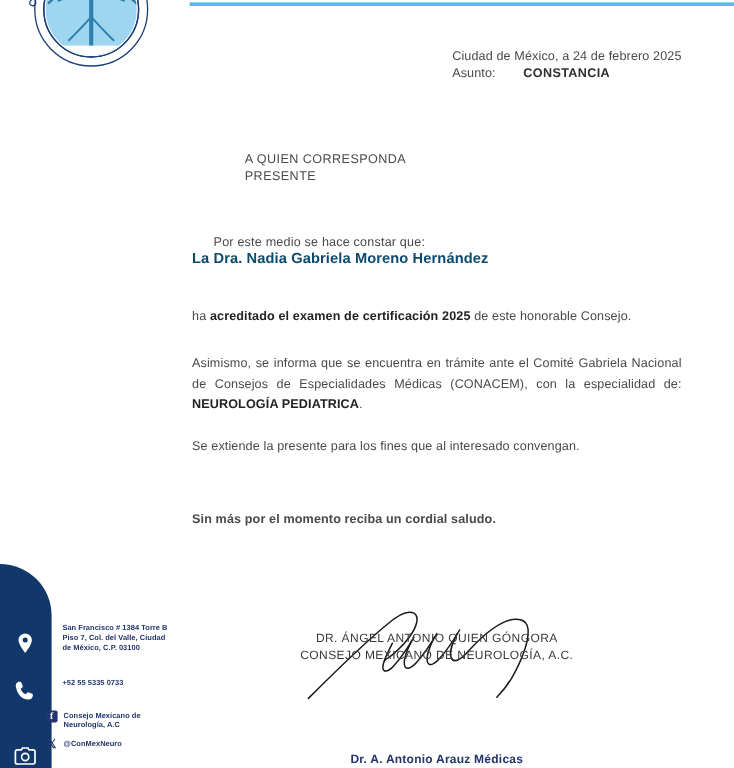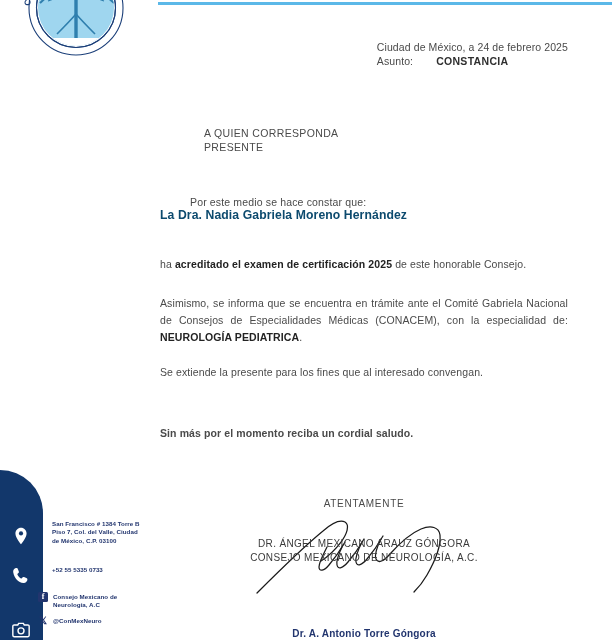--- a/index.html
+++ b/index.html
@@ -58,21 +58,21 @@
   }
   .addressee {
     font-size: 10.5px;
     line-height: 14px;
     letter-spacing: .35px;
     color: #4a4a4a;
     margin-left: 44px;
   }
   .intro {
     margin-top: 42px;
-    margin-left: 30px;
+    margin-left: 18px;
     font-size: 10.5px;
     letter-spacing: .15px;
     color: #4a4a4a;
   }
   .person-name {
     text-align: left;
     font-size: 12.2px;
     font-weight: bold;
     color: #0c4a6e;
     letter-spacing: .1px;
@@ -276,41 +276,40 @@
   <div class="para para-accredit"><span>ha </span><b>acreditado el examen de certificación 2025</b><span> de este honorable Consejo.</span></div>
 
   <div class="para para-conacem"><span>Asimismo, se informa que se encuentra en trámite ante el Comité Gabriela Nacional de Consejos de Especialidades Médicas (CONACEM), con la especialidad de: </span><b>NEUROLOGÍA PEDIATRICA</b><span>.</span></div>
 
   <div class="para para-extiende"> Se extiende la presente para los fines que al interesado convengan.</div>
 
   <div class="para para-saludo">Sin más por el momento reciba un cordial saludo.</div>
 </div>
 
 <div class="sign-block">
-  <div class="atentamente">ATENTAMENTE</div>
 
   <div class="sig-holder">
     <svg viewBox="0 0 230 86" xmlns="http://www.w3.org/2000/svg" aria-hidden="true">
       <g fill="none" stroke="#1a1a1a" stroke-width="1.25" stroke-linecap="round" stroke-linejoin="round">
         <path d="M8 84 C30 62 52 40 74 22 C82 15 90 10 96 13 C101 16 98 25 92 33 C86 41 78 48 72 52"></path>
         <path d="M78 38 C74 46 70 53 70 58 C70 63 75 62 80 56 C86 49 92 40 96 33"></path>
         <path d="M94 36 C90 44 87 51 88 56 C89 61 94 59 99 53 C105 46 111 37 115 30"></path>
         <path d="M113 33 C109 41 106 48 107 53 C108 58 113 56 118 50 C124 43 130 34 134 27"></path>
         <path d="M132 30 C128 38 125 45 127 50 C129 55 135 52 141 45 C150 35 160 25 172 20 C182 16 190 18 191 26 C192 36 186 52 178 66 C174 73 169 79 165 83"></path>
       </g>
     </svg>
 
     <div class="sig-names">
-      <div>DR. ÁNGEL MEXICANO ARAUZ GÓNGORA</div>
+      <div>DR. ÁNGEL ANTONIO QUIEN GÓNGORA</div>
       <div>CONSEJO MEXICANO DE NEUROLOGÍA, A.C.</div>
     </div>
   </div>
 </div>
 
-<div class="bottom-credit">Dr. A. Antonio Torre Góngora</div>
+<div class="bottom-credit">Dr. A. Antonio Arauz Médicas</div>
 
 <div class="navy-panel"></div>
 <div class="navy-icons">
   <span class="ico ico-pin">
     <svg viewBox="0 0 24 24" xmlns="http://www.w3.org/2000/svg" aria-hidden="true">
       <path d="M12 2.2c-3.7 0-6.7 3-6.7 6.7 0 4.9 6.7 12.9 6.7 12.9s6.7-8 6.7-12.9c0-3.7-3-6.7-6.7-6.7z" fill="#ffffff"></path>
       <circle cx="12" cy="8.9" r="2.5" fill="#12376b"></circle>
     </svg>
   </span>
   <span class="ico ico-phone">

